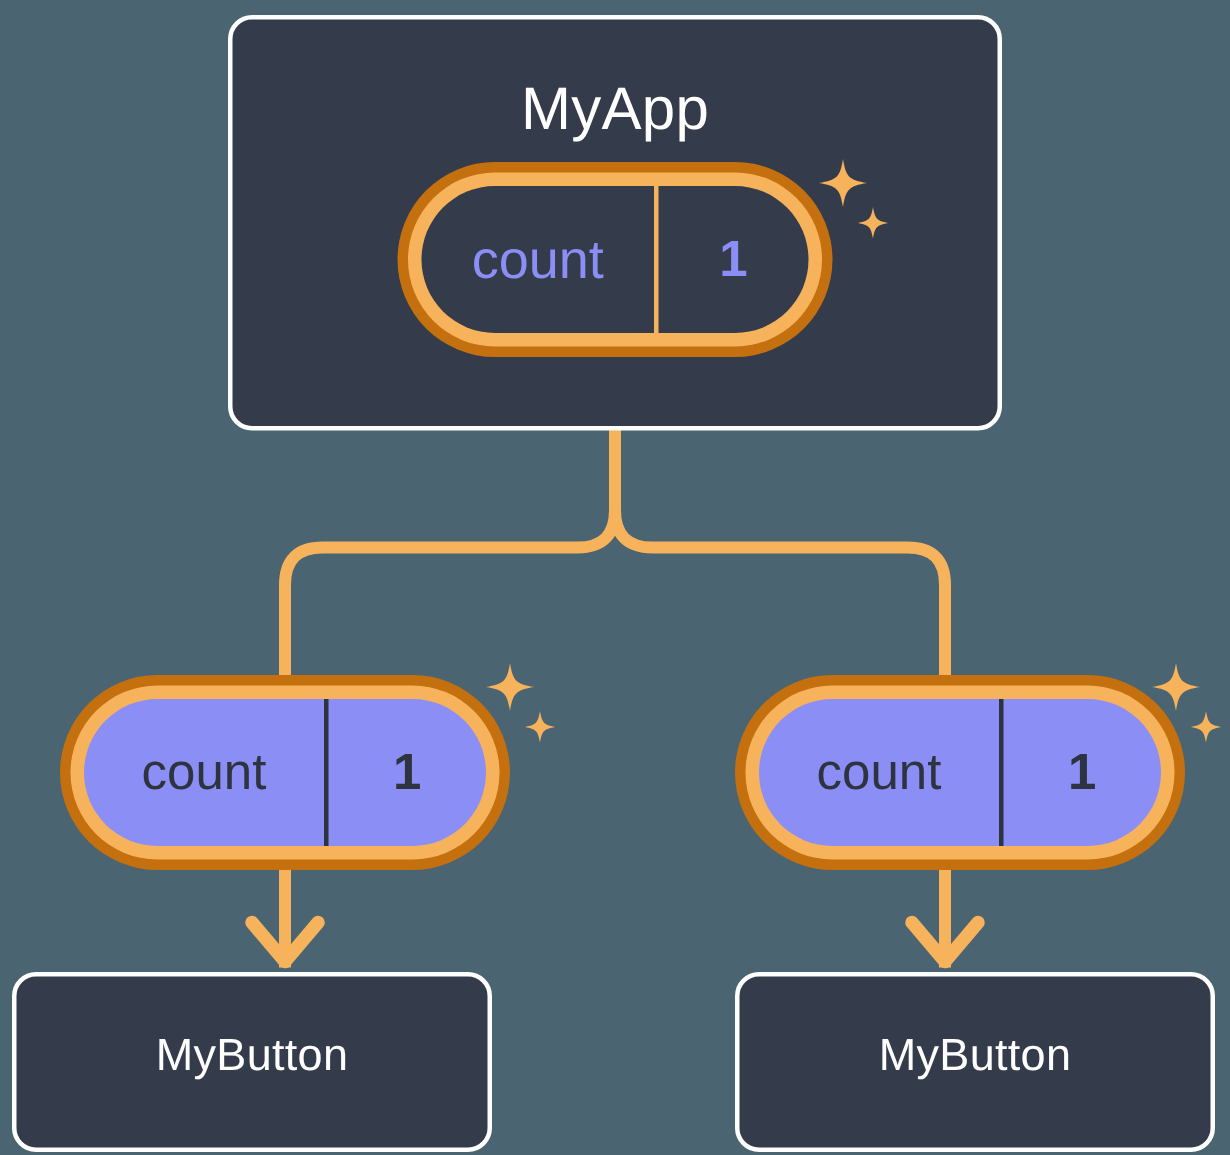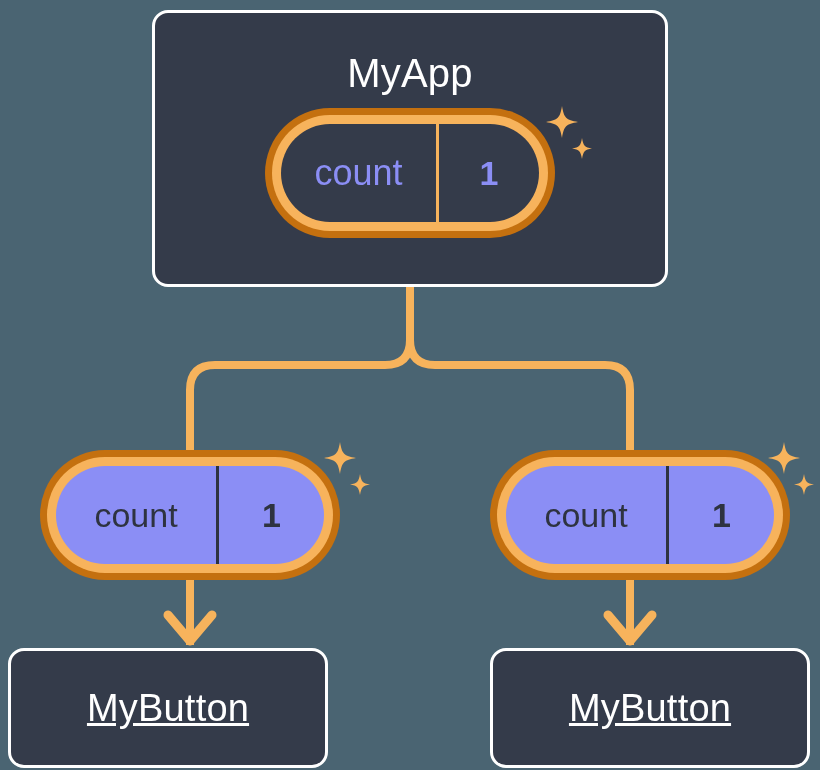--- a/index.html
+++ b/index.html
@@ -58,22 +58,21 @@
 
   .mybutton-card {
     width: 320px;
     height: 120px;
     top: 648px;
   }
   #mybutton-left-card  { left: 8px; }
   #mybutton-right-card { left: 490px; }
   .mybutton-title {
     top: 36px;
-    font-size: 38px;
-    text-decoration: underline;
+    font-size: 30px;
   }
 
   
   .pill {
     position: absolute;
     box-sizing: border-box;
     border-radius: 999px;
     background: #c4700f;            
     padding: 7px;
     z-index: 3;

